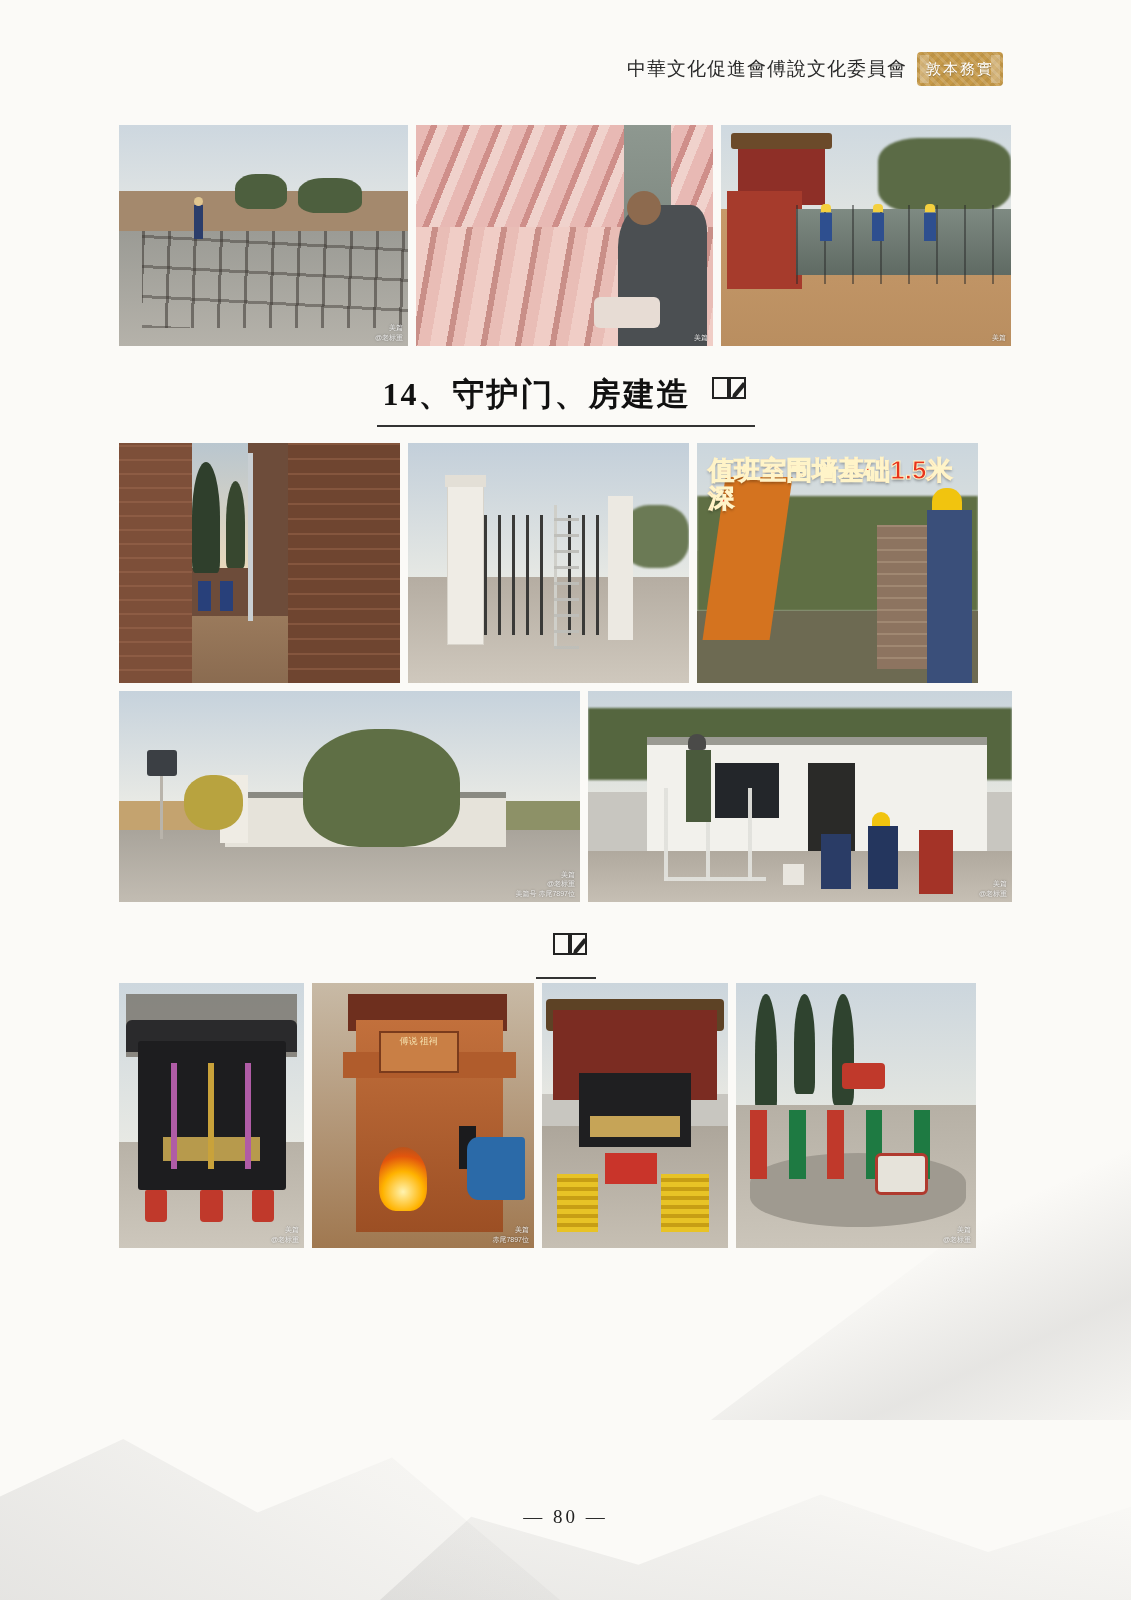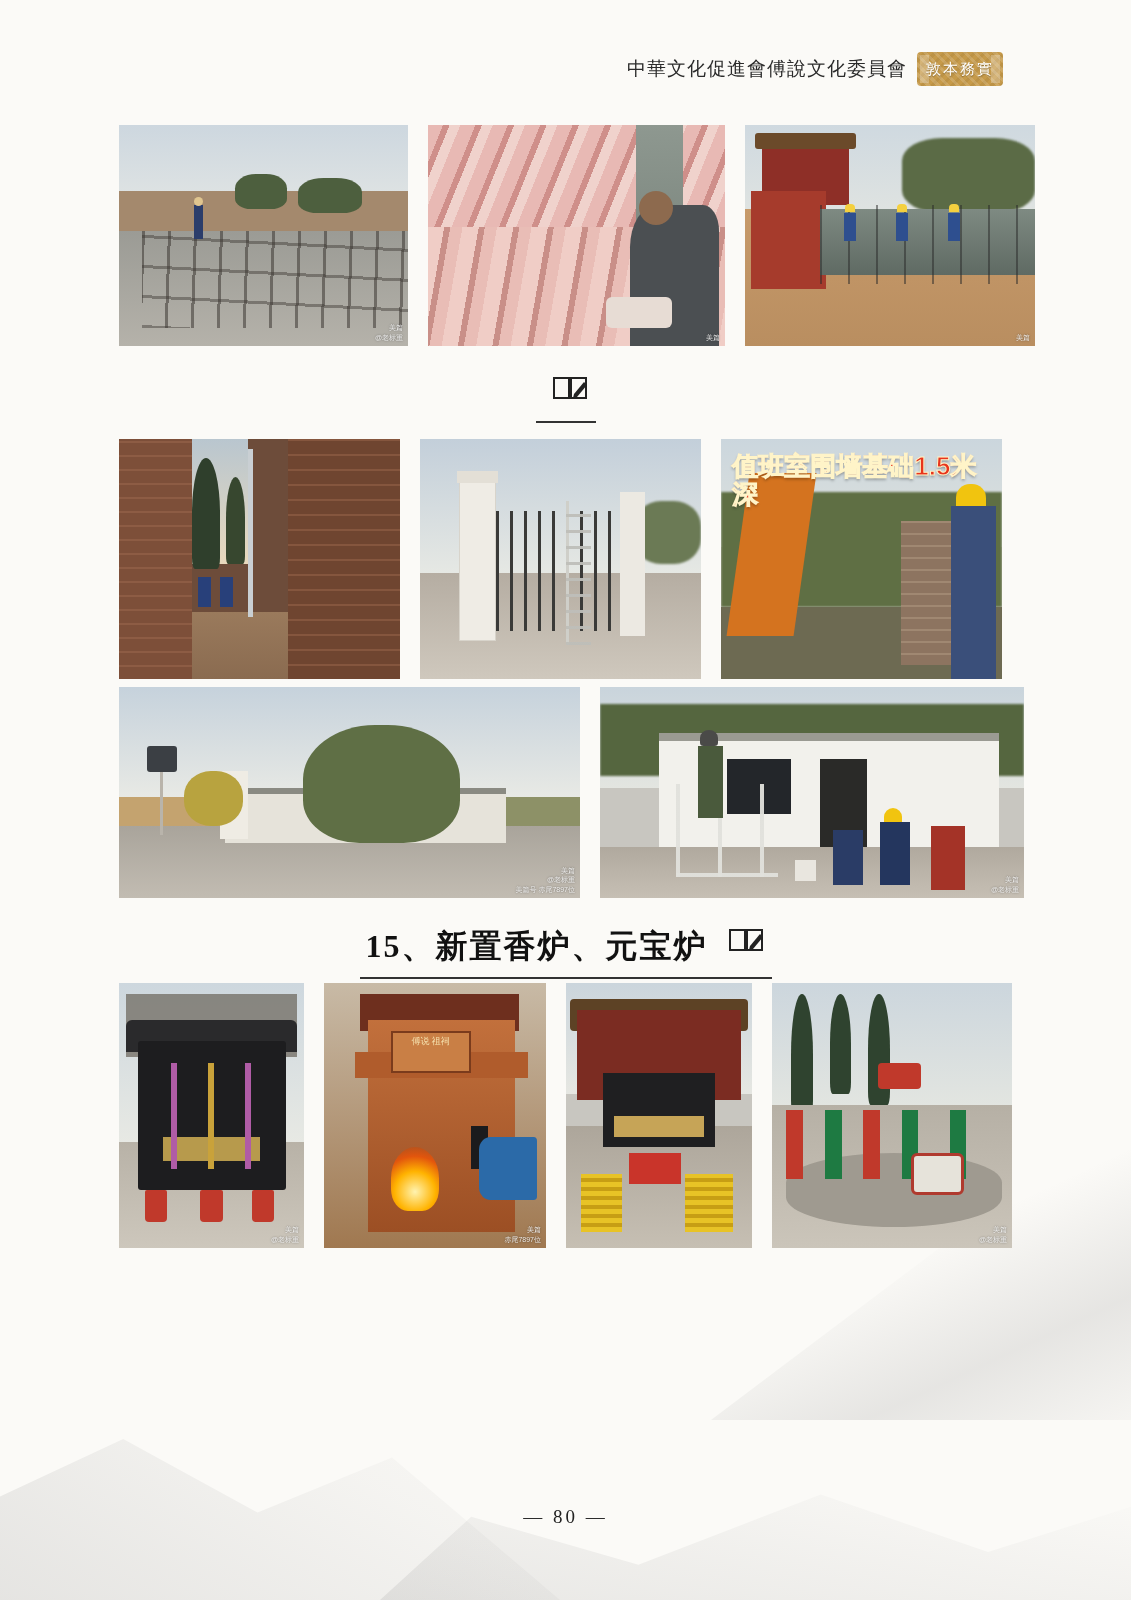--- a/index.html
+++ b/index.html
@@ -88,21 +88,21 @@
 
   
   .content {
     position: absolute;
     left: 119px;
     top: 125px;
     width: 893px;
   }
 
   
-  .photo-row { display: flex; gap: 20px; }
+  .photo-row { display: flex; gap: 8px; }
   .photo {
     position: relative;
     overflow: hidden;
     background: #c8c6c0;
     flex: 0 0 auto;
   }
   .photo .wm {
     position: absolute;
     font-family: "Liberation Sans", sans-serif;
     font-size: 7px;
@@ -369,20 +369,21 @@
       <div class="scaff"></div>
       <div class="wkr" style="left:34%"></div>
       <div class="wkr" style="left:52%"></div>
       <div class="wkr" style="left:70%"></div>
       <div class="wm wm-br">美篇</div>
     </div>
   </div>
 
   <div class="section-title">
     <span class="t">
+      <span>14、守护门、房建造</span>
       <span class="book-icon">
         <svg width="38" height="27" viewBox="0 0 38 27" aria-hidden="true">
           <path d="M2 4 h15 v20 H2 Z" fill="none" stroke="#222" stroke-width="2"></path>
           <path d="M19 4 h15 v20 H19 Z" fill="none" stroke="#222" stroke-width="2"></path>
           <path d="M22 20 l10 -12 l3 3 l-10 12 l-4 1 z" fill="#222"></path>
         </svg>
       </span>
     </span>
   </div>
 
@@ -451,21 +452,20 @@
       <div class="p2"></div>
       <div class="p3"></div>
       <div class="p4"></div>
       <div class="wm wm-br">美篇
 @老标重</div>
     </div>
   </div>
 
   <div class="section-title">
     <span class="t">
-      <span>15、新置香炉、元宝炉</span>
       <span class="book-icon">
         <svg width="38" height="27" viewBox="0 0 38 27" aria-hidden="true">
           <path d="M2 4 h15 v20 H2 Z" fill="none" stroke="#222" stroke-width="2"></path>
           <path d="M19 4 h15 v20 H19 Z" fill="none" stroke="#222" stroke-width="2"></path>
           <path d="M22 20 l10 -12 l3 3 l-10 12 l-4 1 z" fill="#222"></path>
         </svg>
       </span>
     </span>
   </div>
 

